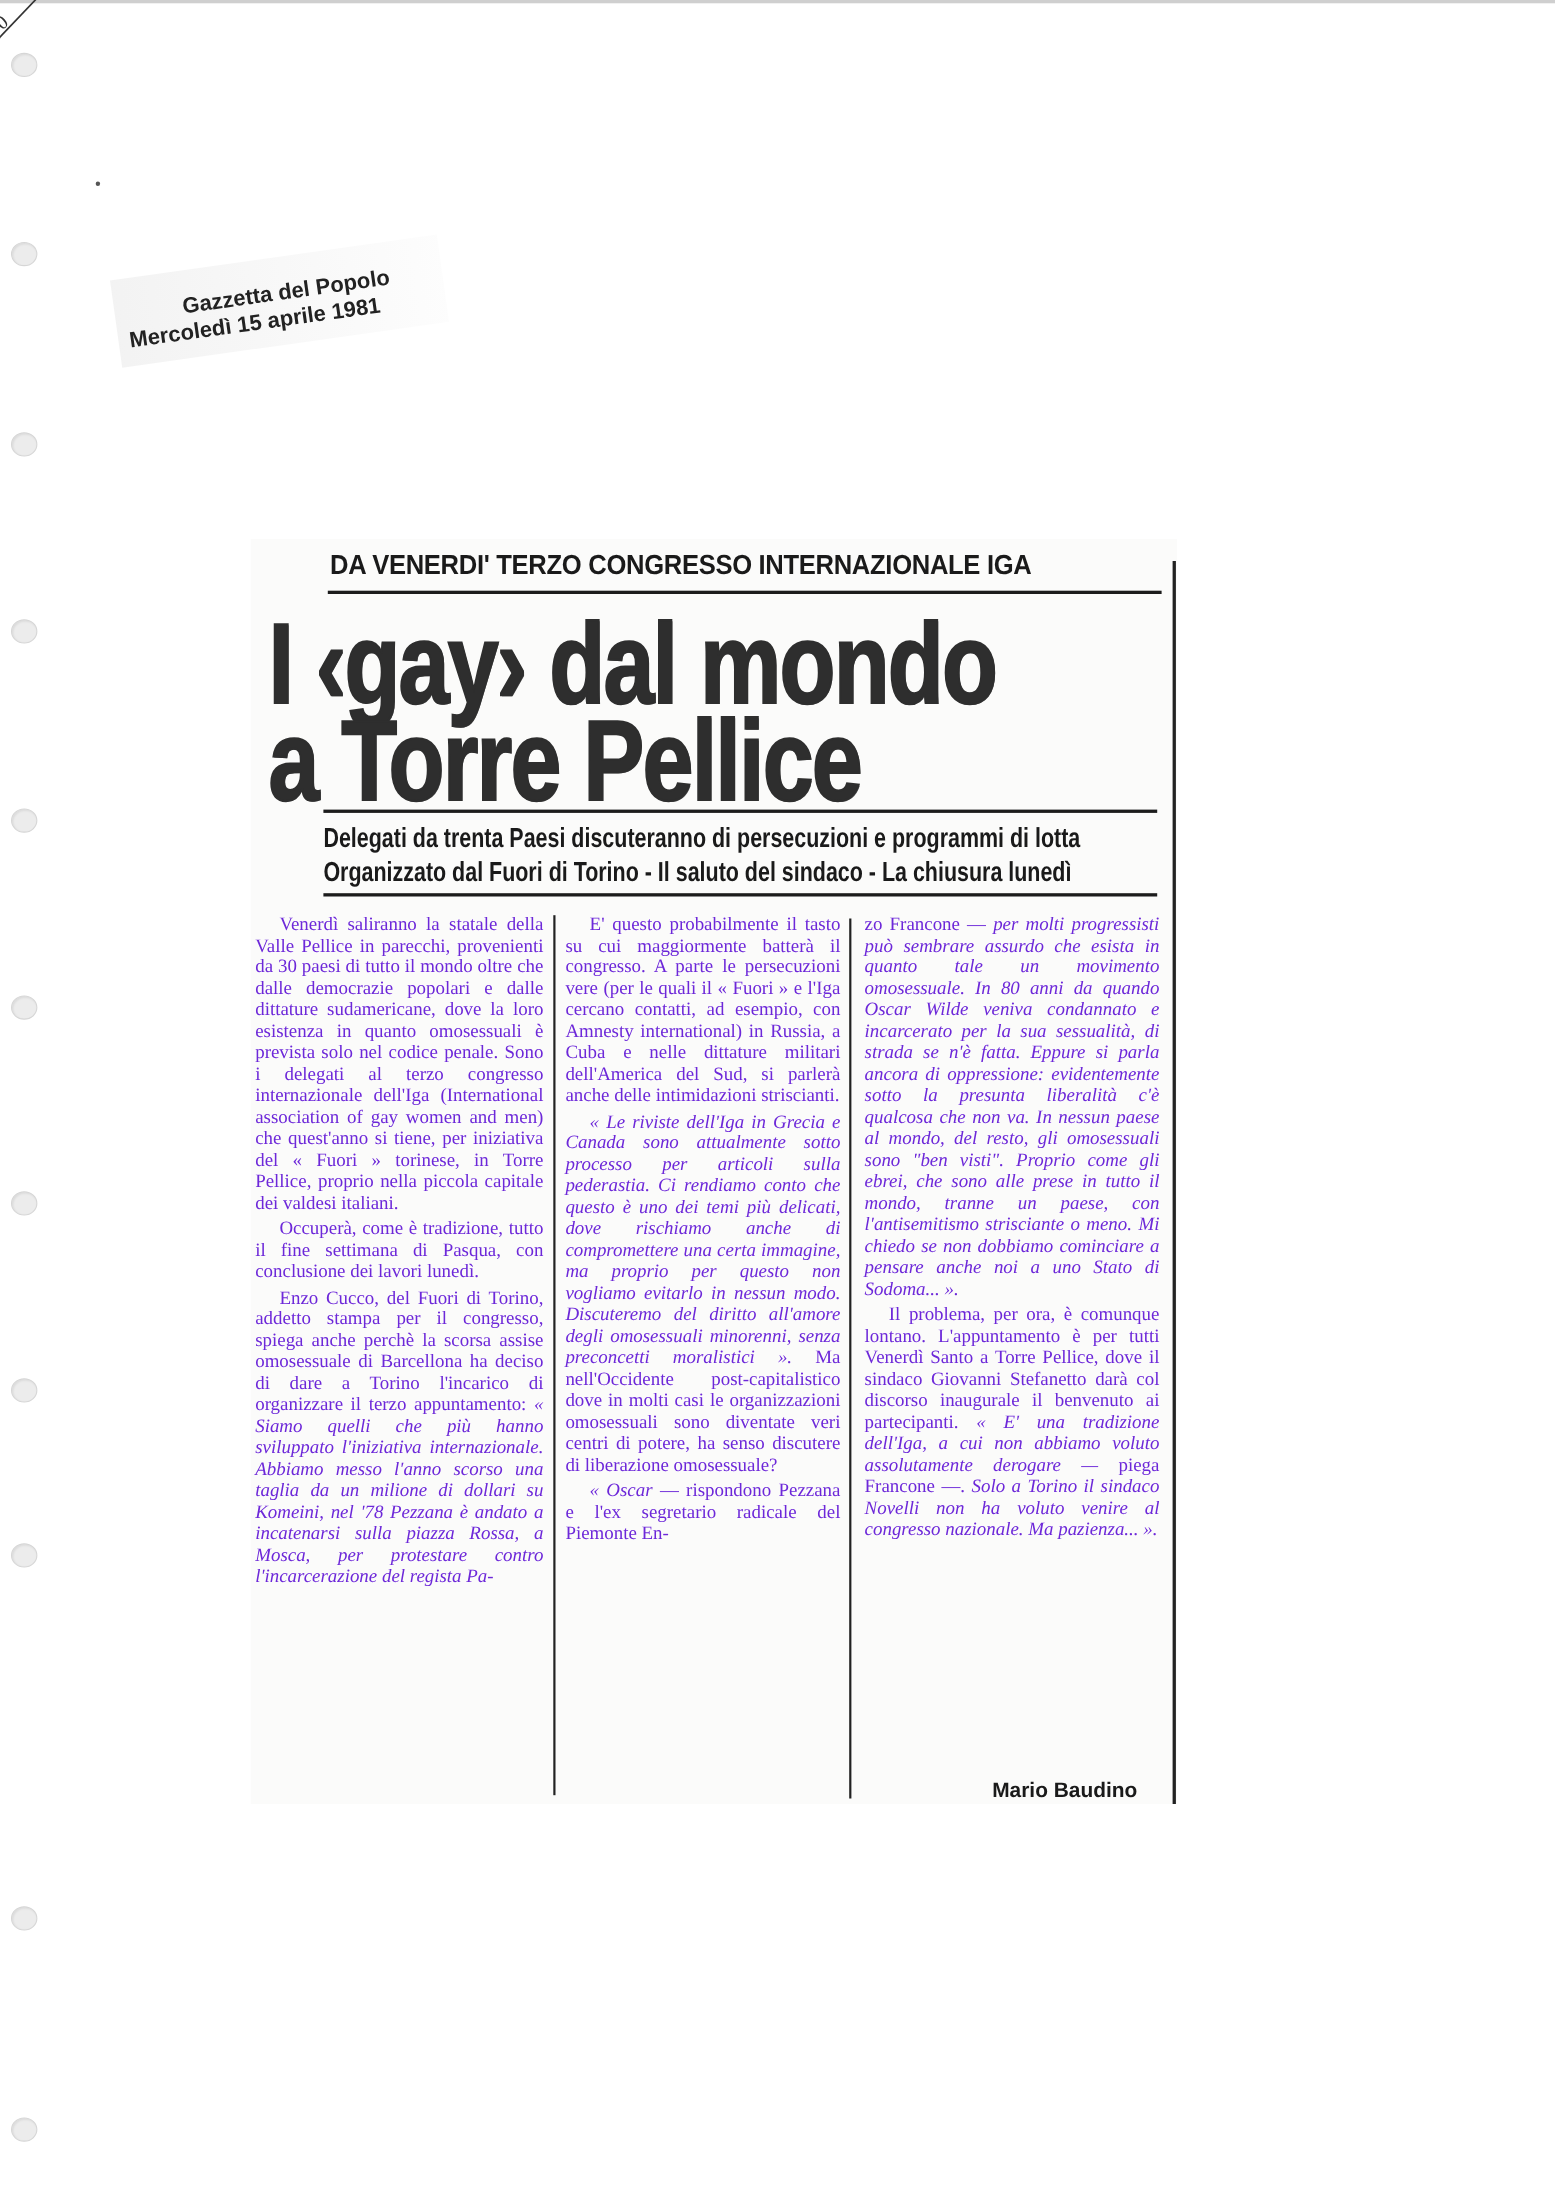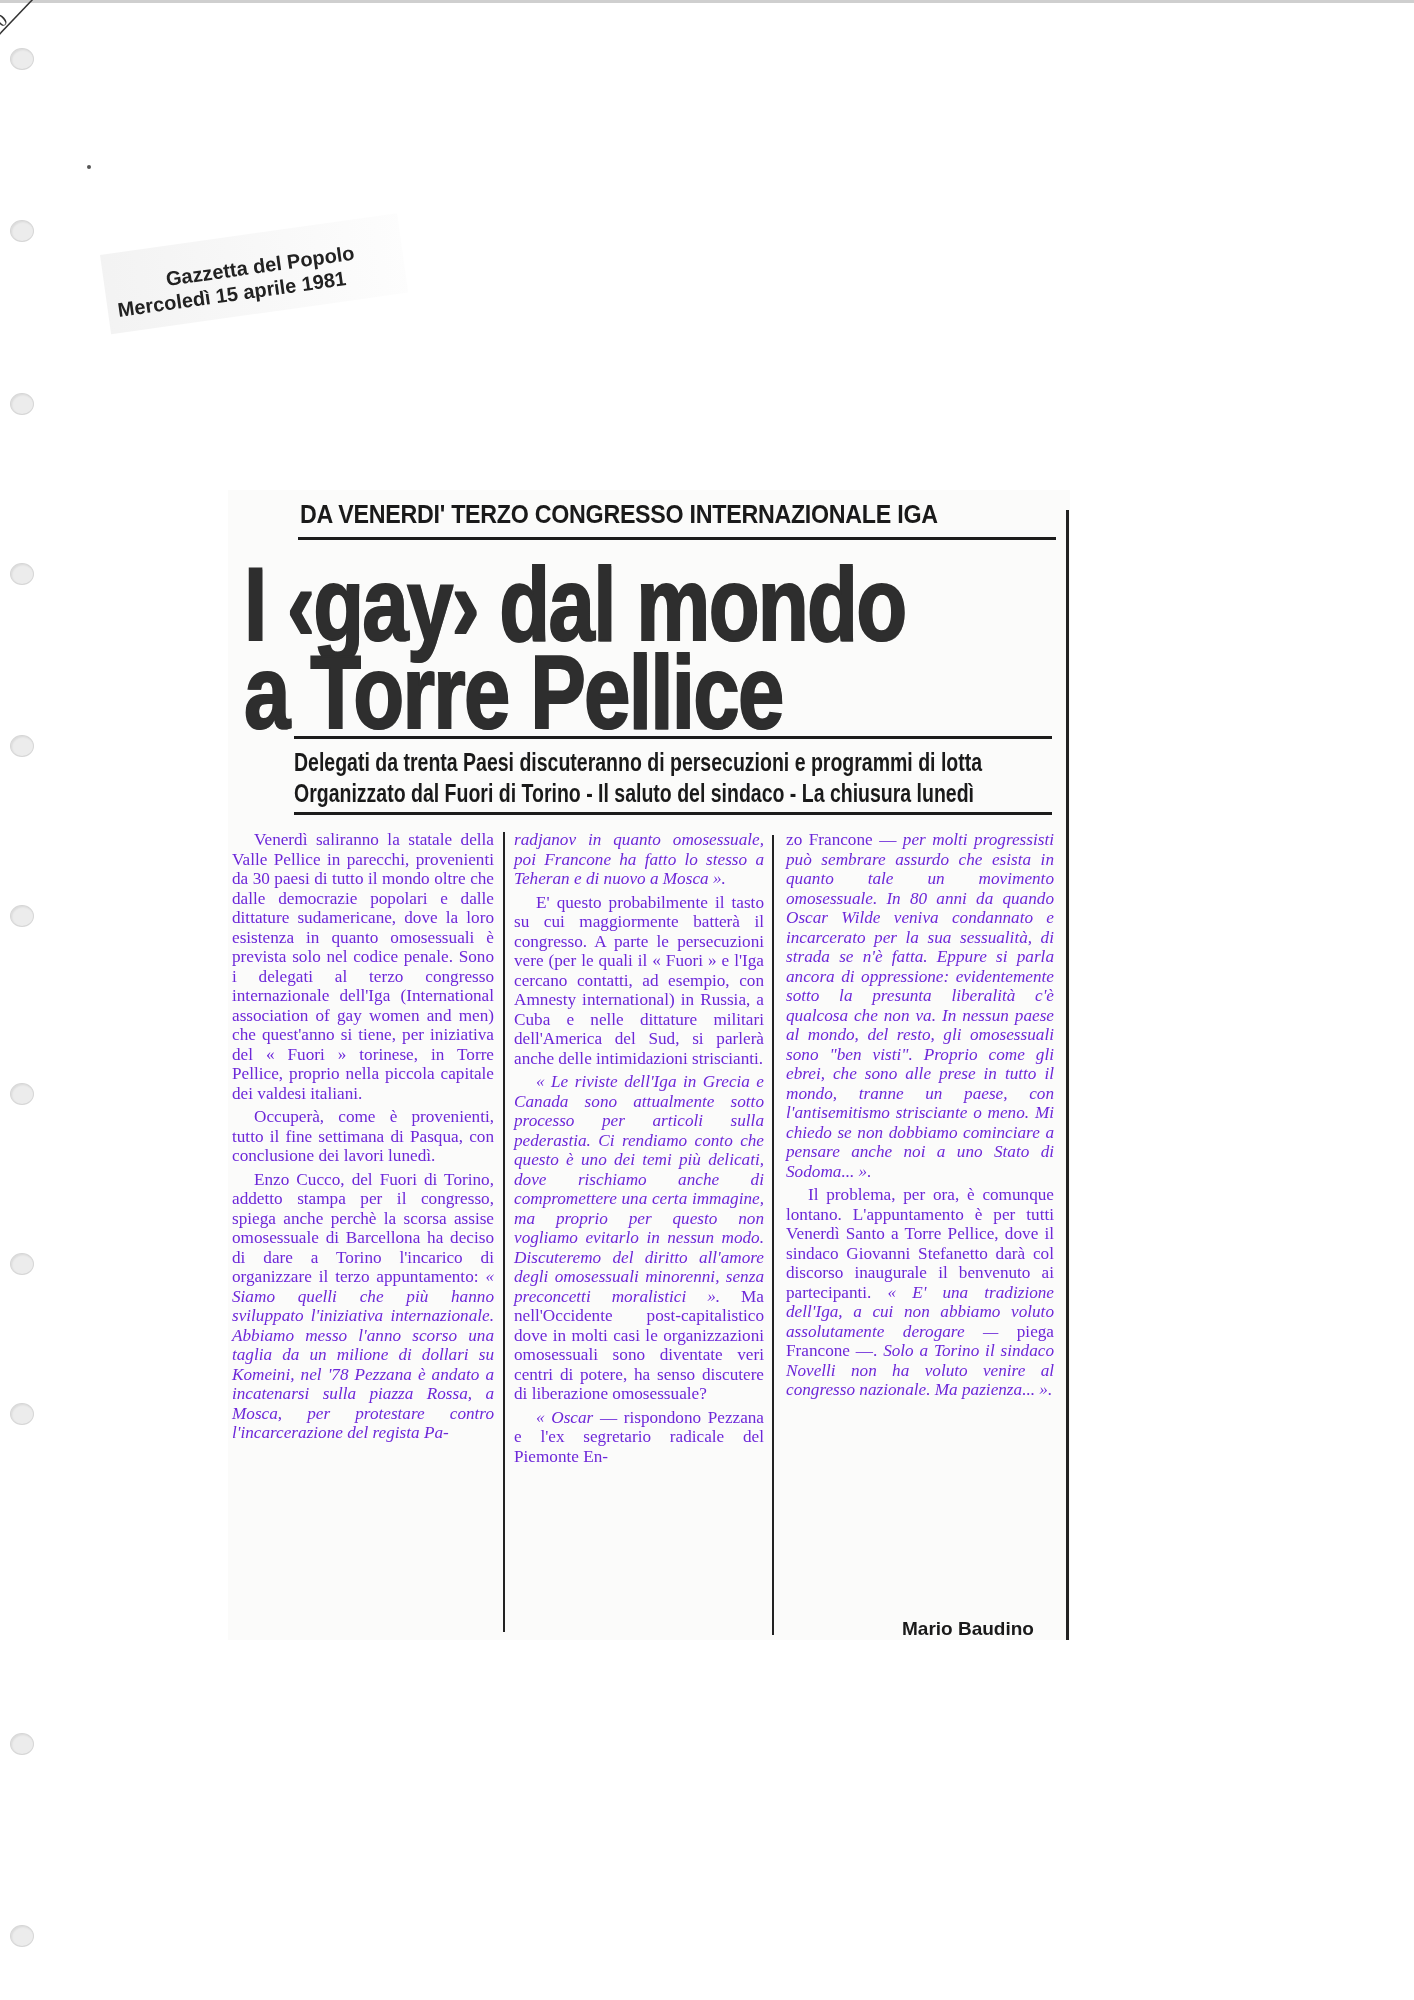--- a/index.html
+++ b/index.html
@@ -116,27 +116,26 @@
 <div class="headline" style="top:552px;">I ‹gay› dal mondo</div>
 <div class="headline" style="top:640px;">a Torre Pellice</div>
 
 <div class="rule" style="left:294px; top:736px; width:758px;"></div>
 <div class="deck" style="top:748px;">Delegati da trenta Paesi discuteranno di persecuzioni e programmi di lotta</div>
 <div class="deck" style="top:779px;">Organizzato dal Fuori di Torino - Il saluto del sindaco - La chiusura lunedì</div>
 <div class="rule" style="left:294px; top:812px; width:758px;"></div>
 
 <div class="column" style="left:232px; width:262px;">
   <p><span>Venerdì saliranno la statale della Valle Pellice in parecchi, provenienti da 30 paesi di tutto il mondo oltre che dalle democrazie popolari e dalle dittature sudamericane, dove la loro esistenza in quanto omosessuali è prevista solo nel codice penale. Sono i delegati al terzo congresso internazionale dell'Iga (International association of gay women and men) che quest'anno si tiene, per iniziativa del « Fuori » torinese, in Torre Pellice, proprio nella piccola capitale dei valdesi italiani.</span></p>
-  <p><span>Occuperà, come è provenienti, tutto il fine settimana di Pasqua, con conclusione dei lavori lunedì.</span></p>
+  <p><span>Occuperà, come è tradizione, tutto il fine settimana di Pasqua, con conclusione dei lavori lunedì.</span></p>
   <p><span>Enzo Cucco, del Fuori di Torino, addetto stampa per il congresso, spiega anche perchè la scorsa assise omosessuale di Barcellona ha deciso di dare a Torino l'incarico di organizzare il terzo appuntamento: </span><span class="it">« Siamo quelli che più hanno sviluppato l'iniziativa internazionale. Abbiamo messo l'anno scorso una taglia da un milione di dollari su Komeini, nel '78 Pezzana è andato a incatenarsi sulla piazza Rossa, a Mosca, per protestare contro l'incarcerazione del regista Pa-</span></p>
 </div>
 <div class="col-divider" style="left:503px; top:832px; height:800px;"></div>
 
 <div class="column" style="left:514px; width:250px;">
-  <p class="noindent"><span class="it">radjanov in quanto omosessuale, poi Francone ha fatto lo stesso a Teheran e di nuovo a Mosca ».</span></p>
   <p><span>E' questo probabilmente il tasto su cui maggiormente batterà il congresso. A parte le persecuzioni vere (per le quali il « Fuori » e l'Iga cercano contatti, ad esempio, con Amnesty international) in Russia, a Cuba e nelle dittature militari dell'America del Sud, si parlerà anche delle intimidazioni striscianti.</span></p>
   <p><span class="it">« Le riviste dell'Iga in Grecia e Canada sono attualmente sotto processo per articoli sulla pederastia. Ci rendiamo conto che questo è uno dei temi più delicati, dove rischiamo anche di compromettere una certa immagine, ma proprio per questo non vogliamo evitarlo in nessun modo. Discuteremo del diritto all'amore degli omosessuali minorenni, senza preconcetti moralistici ».</span><span> Ma nell'Occidente post-capitalistico dove in molti casi le organizzazioni omosessuali sono diventate veri centri di potere, ha senso discutere di liberazione omosessuale?</span></p>
   <p><span class="it">« Oscar</span><span> — rispondono Pezzana e l'ex segretario radicale del Piemonte En-</span></p>
 </div>
 <div class="col-divider" style="left:772px; top:835px; height:800px;"></div>
 
 <div class="column" style="left:786px; width:268px;">
   <p class="noindent"><span>zo Francone — </span><span class="it">per molti progressisti può sembrare assurdo che esista in quanto tale un movimento omosessuale. In 80 anni da quando Oscar Wilde veniva condannato e incarcerato per la sua sessualità, di strada se n'è fatta. Eppure si parla ancora di oppressione: evidentemente sotto la presunta liberalità c'è qualcosa che non va. In nessun paese al mondo, del resto, gli omosessuali sono "ben visti". Proprio come gli ebrei, che sono alle prese in tutto il mondo, tranne un paese, con l'antisemitismo strisciante o meno. Mi chiedo se non dobbiamo cominciare a pensare anche noi a uno Stato di Sodoma... ».</span></p>
   <p><span>Il problema, per ora, è comunque lontano. L'appuntamento è per tutti Venerdì Santo a Torre Pellice, dove il sindaco Giovanni Stefanetto darà col discorso inaugurale il benvenuto ai partecipanti. </span><span class="it">« E' una tradizione dell'Iga, a cui non abbiamo voluto assolutamente derogare —</span><span> piega Francone —. </span><span class="it">Solo a Torino il sindaco Novelli non ha voluto venire al congresso nazionale. Ma pazienza... ».</span></p>
 </div>

